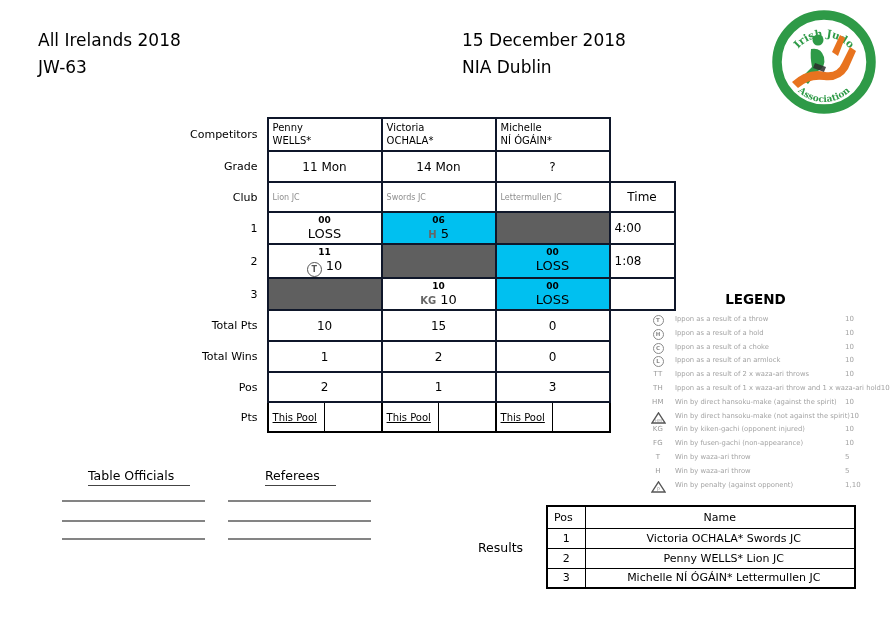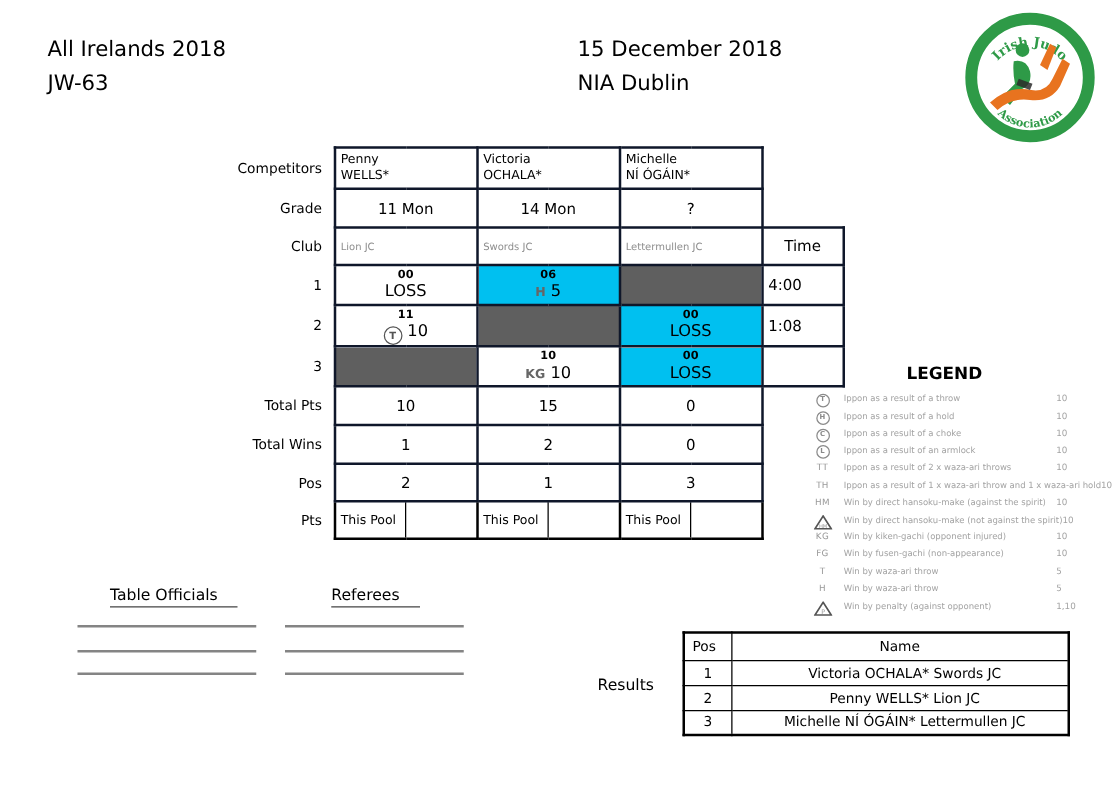--- a/index.html
+++ b/index.html
@@ -25,21 +25,21 @@
   .pool .blue { background:#00C0F0; }
   .pool .timec { font-size:12px; text-align:left; padding-left:4px; vertical-align:middle; }
   .pool .match { vertical-align:top; }
   .sc { font-size:9px; font-weight:bold; text-align:center; line-height:10px; height:10px; margin-top:2px; }
   .mn { text-align:center; font-size:13px; line-height:16px; margin-top:1px; }
   .sym { color:#666; font-size:10px; font-weight:bold; }
   .pt { font-size:13px; }
   .csym { display:inline-block; width:13px; height:13px; border:1px solid #555; border-radius:50%;
           font-size:8px; font-weight:bold; color:#555; line-height:13px; text-align:center; vertical-align:-2px; }
   .pool .sub { border:2px solid #000; }
-  .pool .subl { border-right:1px solid #000; font-size:10px; text-align:left; padding-left:4px; vertical-align:middle; }
+  .pool .subl { border-right:1px solid #000; font-size:10px; text-align:left; padding-left:4px; vertical-align:middle;text-decoration:underline; }
   .pool .subr { border-left:1px solid #000; }
 
   
   .legend { position:absolute; left:648px; top:291px; width:215px; }
   .ltitle { font-weight:bold; font-size:13.5px; text-align:center; margin-bottom:8px; }
   .lrow { display:flex; align-items:flex-start; height:13.8px; }
   .lic { width:20px; display:flex; justify-content:center; align-items:center; flex:none; }
   .lcirc { display:inline-block; width:9px; height:9px; border:1px solid #8a8a8a; border-radius:50%;
            font-size:5.5px; font-weight:bold; color:#8a8a8a; line-height:9px; text-align:center; }
   .labbr { font-size:7px; font-weight:normal; color:#999; letter-spacing:0.3px; }

